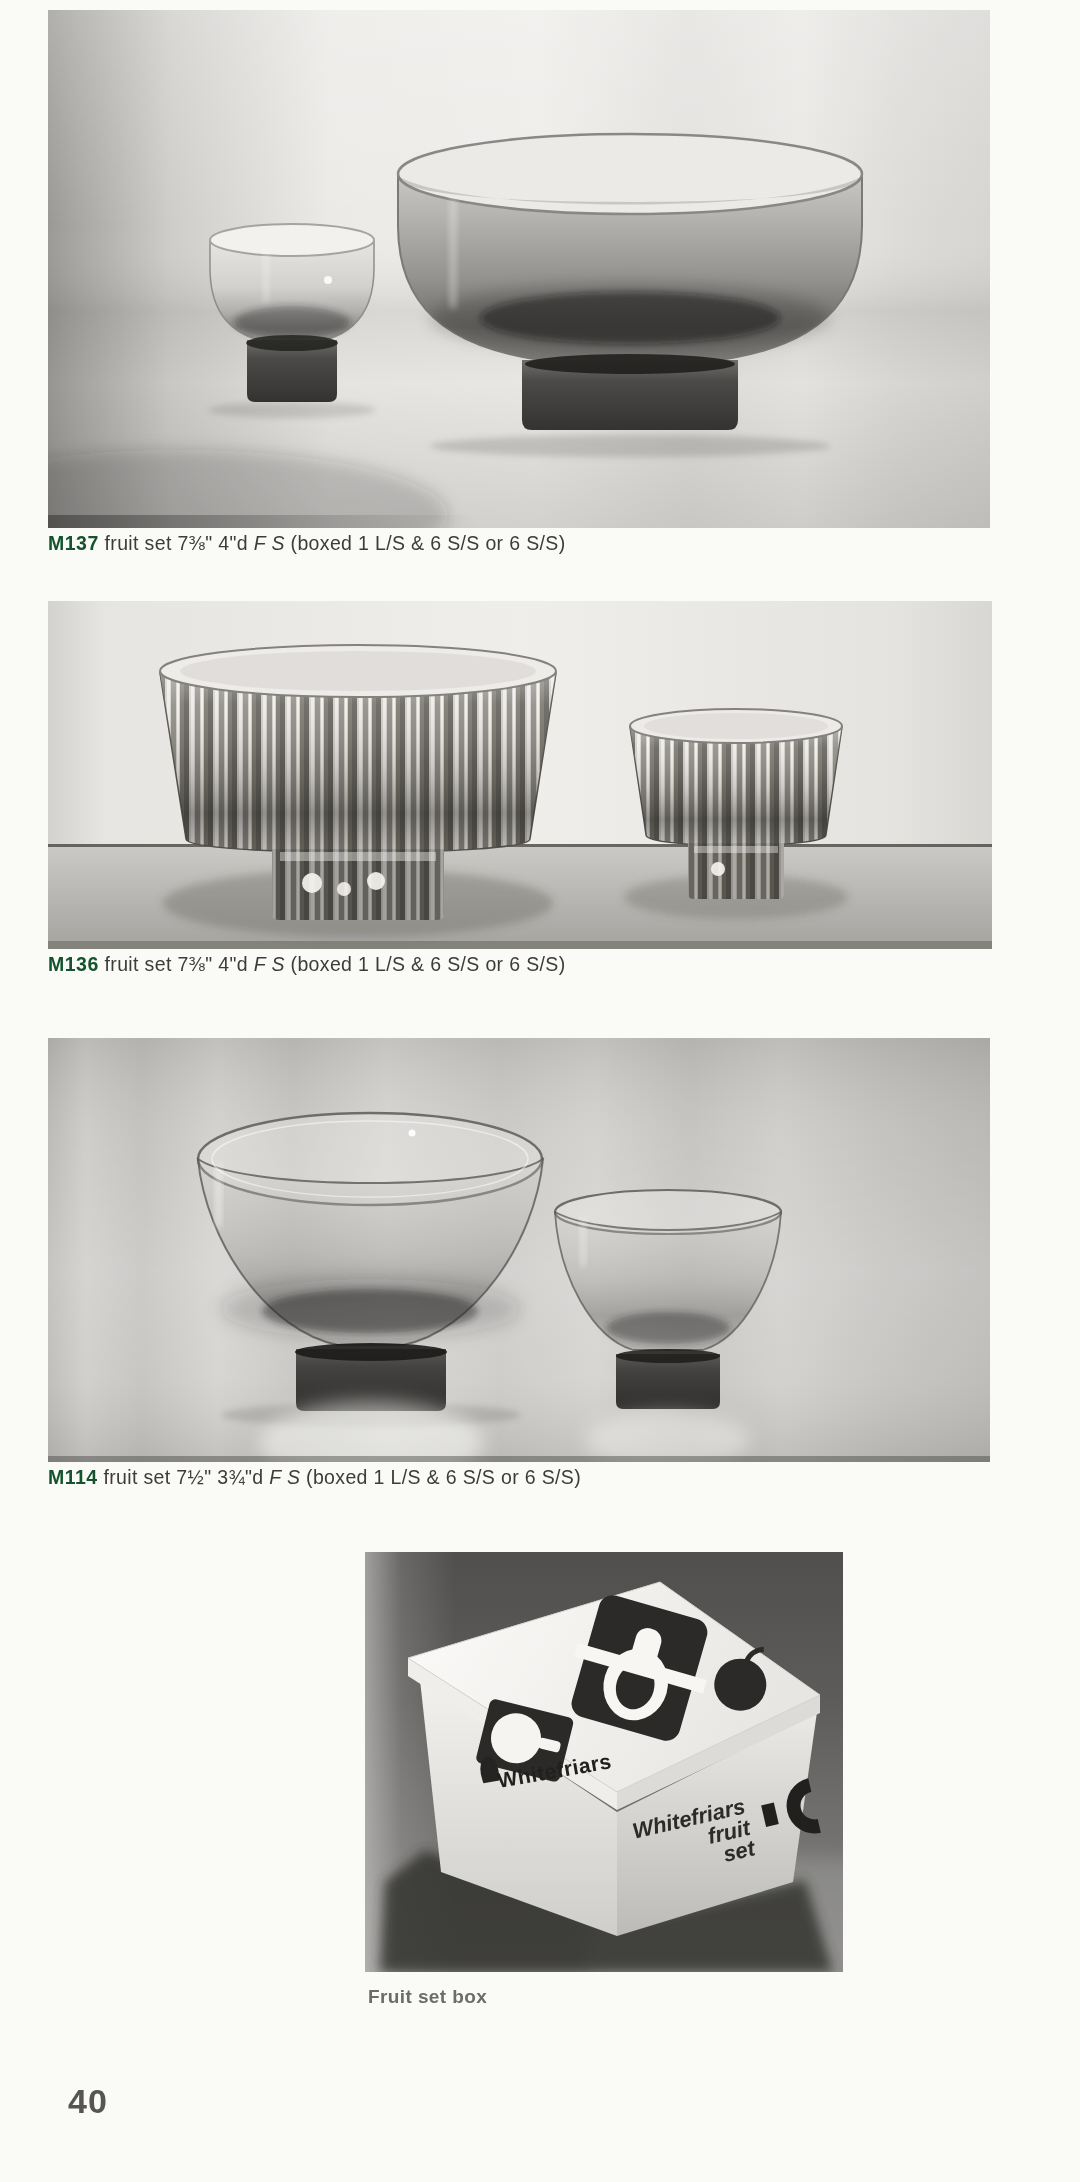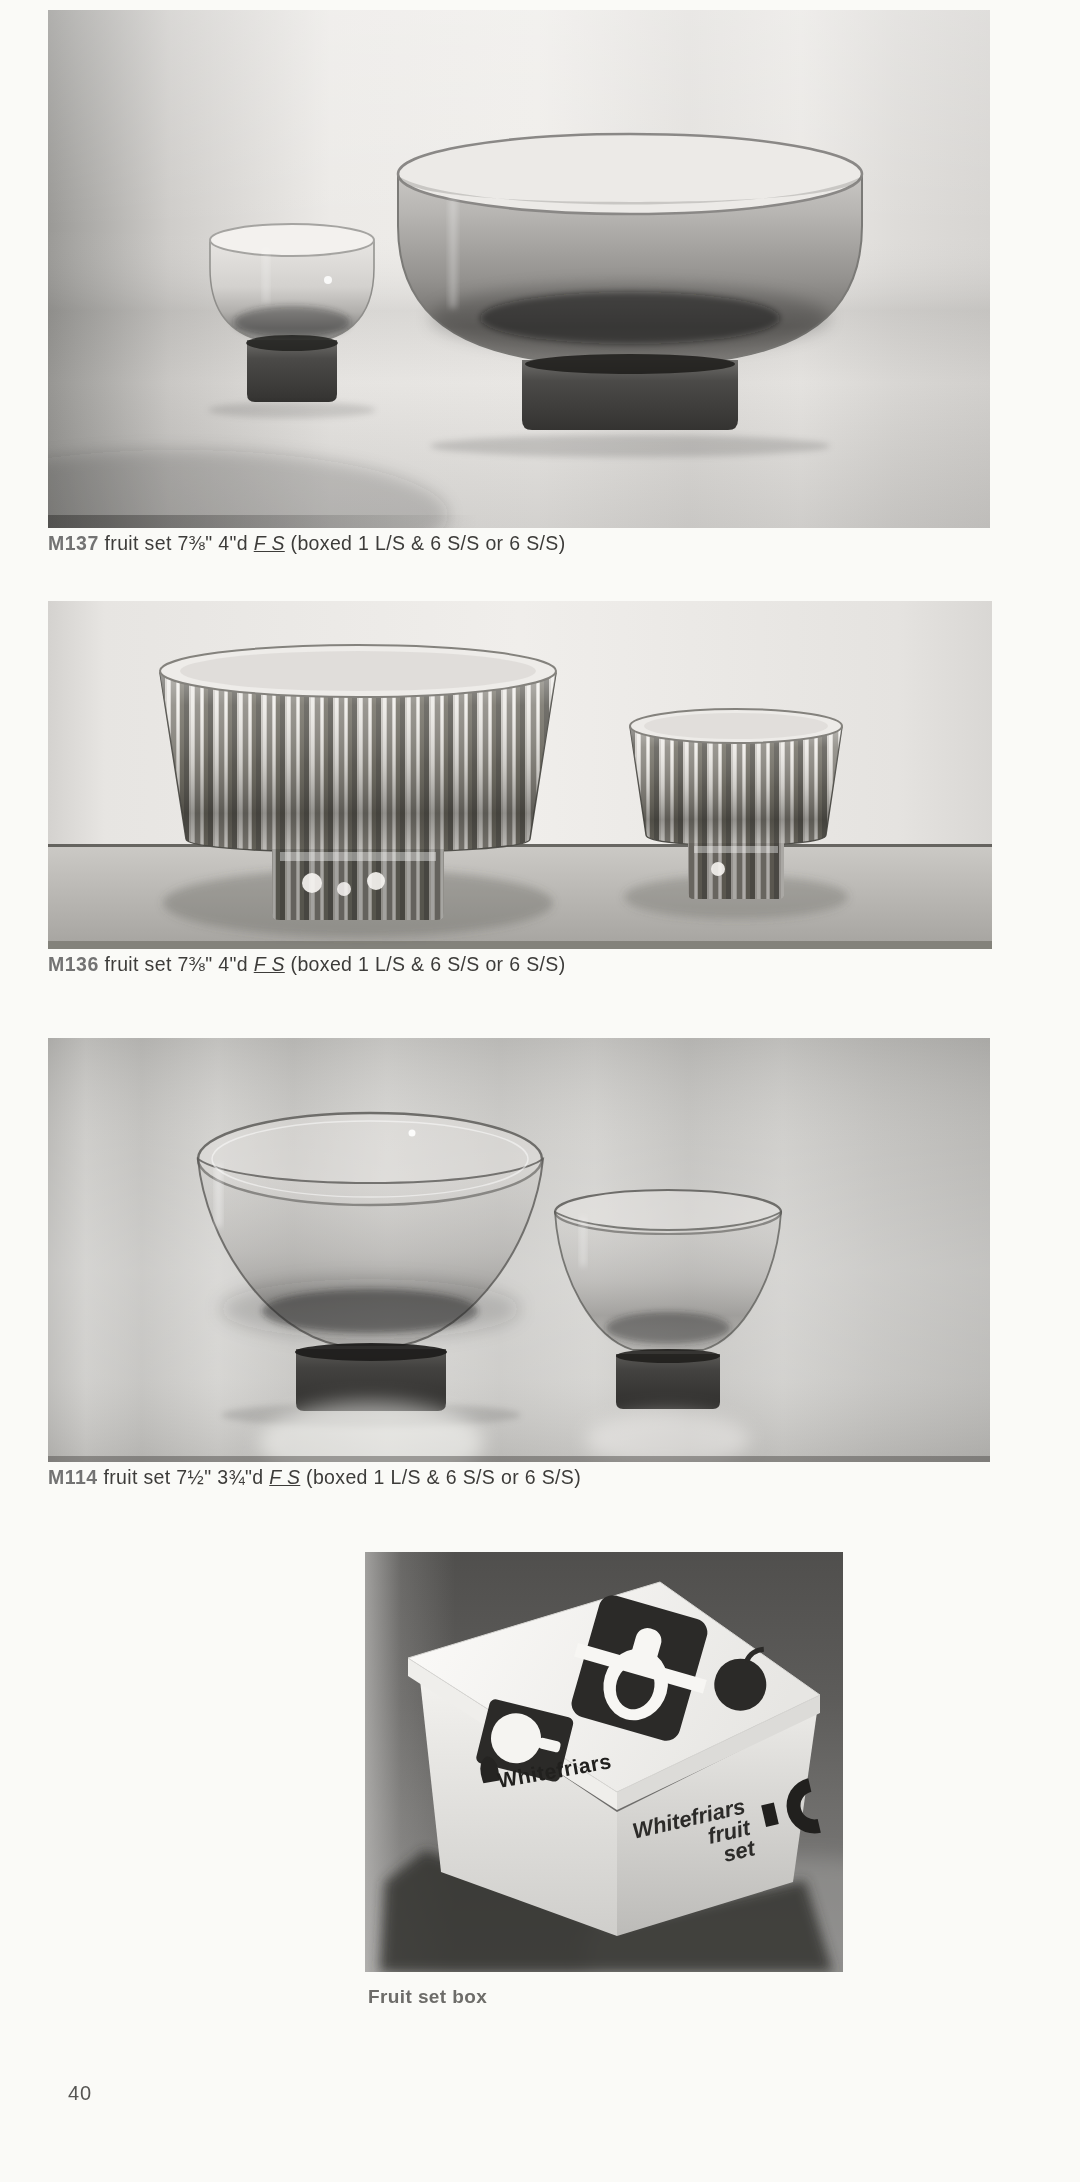--- a/index.html
+++ b/index.html
@@ -10,29 +10,29 @@
     font-family:"Liberation Sans", sans-serif;
     overflow:hidden;
   }
   .photo { position:absolute; overflow:hidden; background:#e5e3e0; }
   .photo svg { display:block; width:100%; height:100%; }
   .caption {
     position:absolute; left:48px;
     font-size:19.5px; letter-spacing:.35px;
     color:#3d3c3a; white-space:nowrap; line-height:1.1;
   }
-  .caption .code { font-weight:bold; color:#737373; letter-spacing:.5px; }
-  .caption .finish { font-style:italic;text-decoration:underline; }
+  .caption .code { font-weight:bold; color:#14532d; letter-spacing:.5px; }
+  .caption .finish { font-style:italic; }
   .caption-light {
     position:absolute; left:368px;
     font-size:19px; color:#6d6c69; letter-spacing:.4px; white-space:nowrap;font-weight:bold;
   }
   .pagenum {
     position:absolute; left:68px; top:2082px;
-    font-size:20px; color:#565553; letter-spacing:1px;
+    font-size:34px; color:#565553; letter-spacing:1px;font-weight:bold;
   }
 </style>
 </head>
 <body>
 
 <figure class="photo" style="left:48px;top:10px;width:942px;height:518px">
 <svg viewBox="0 0 942 518" preserveAspectRatio="none">
   <defs>
     <linearGradient id="a_bg" x1="0" y1="0" x2="1" y2="0">
       <stop offset="0" stop-color="#9a9996"></stop>

